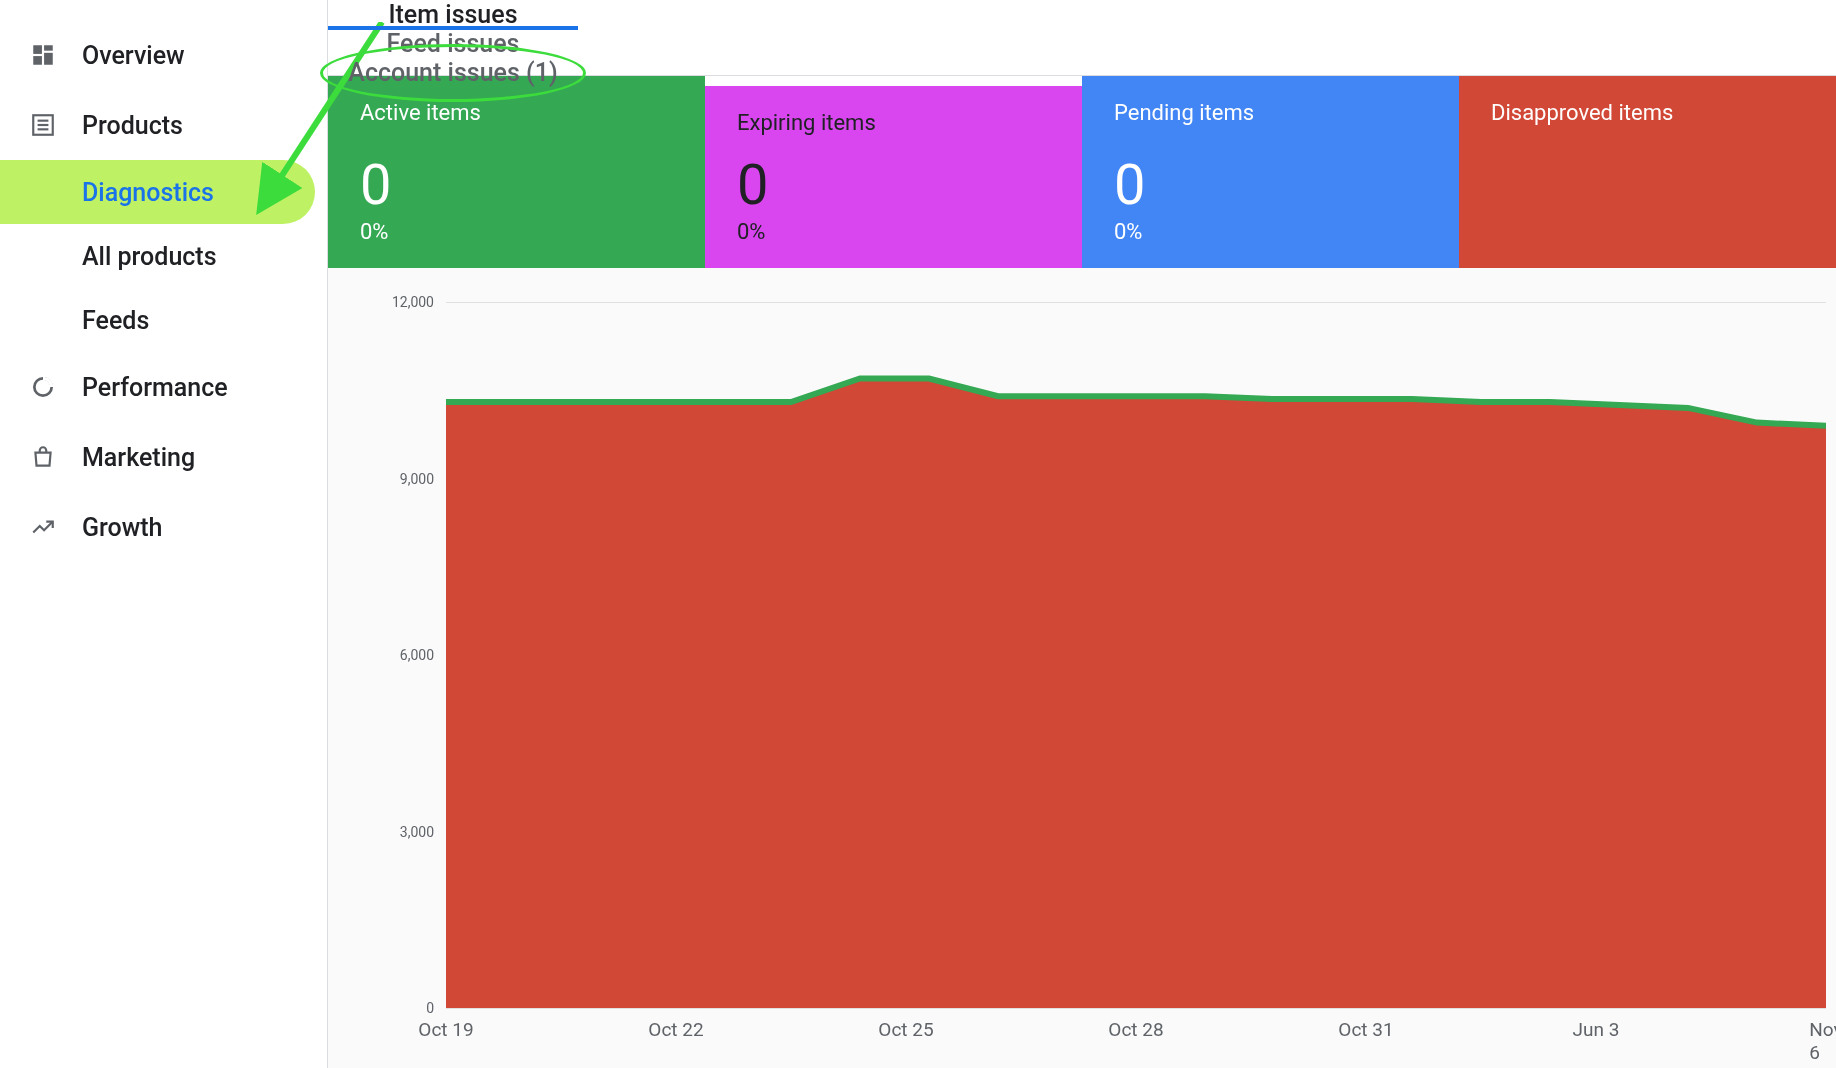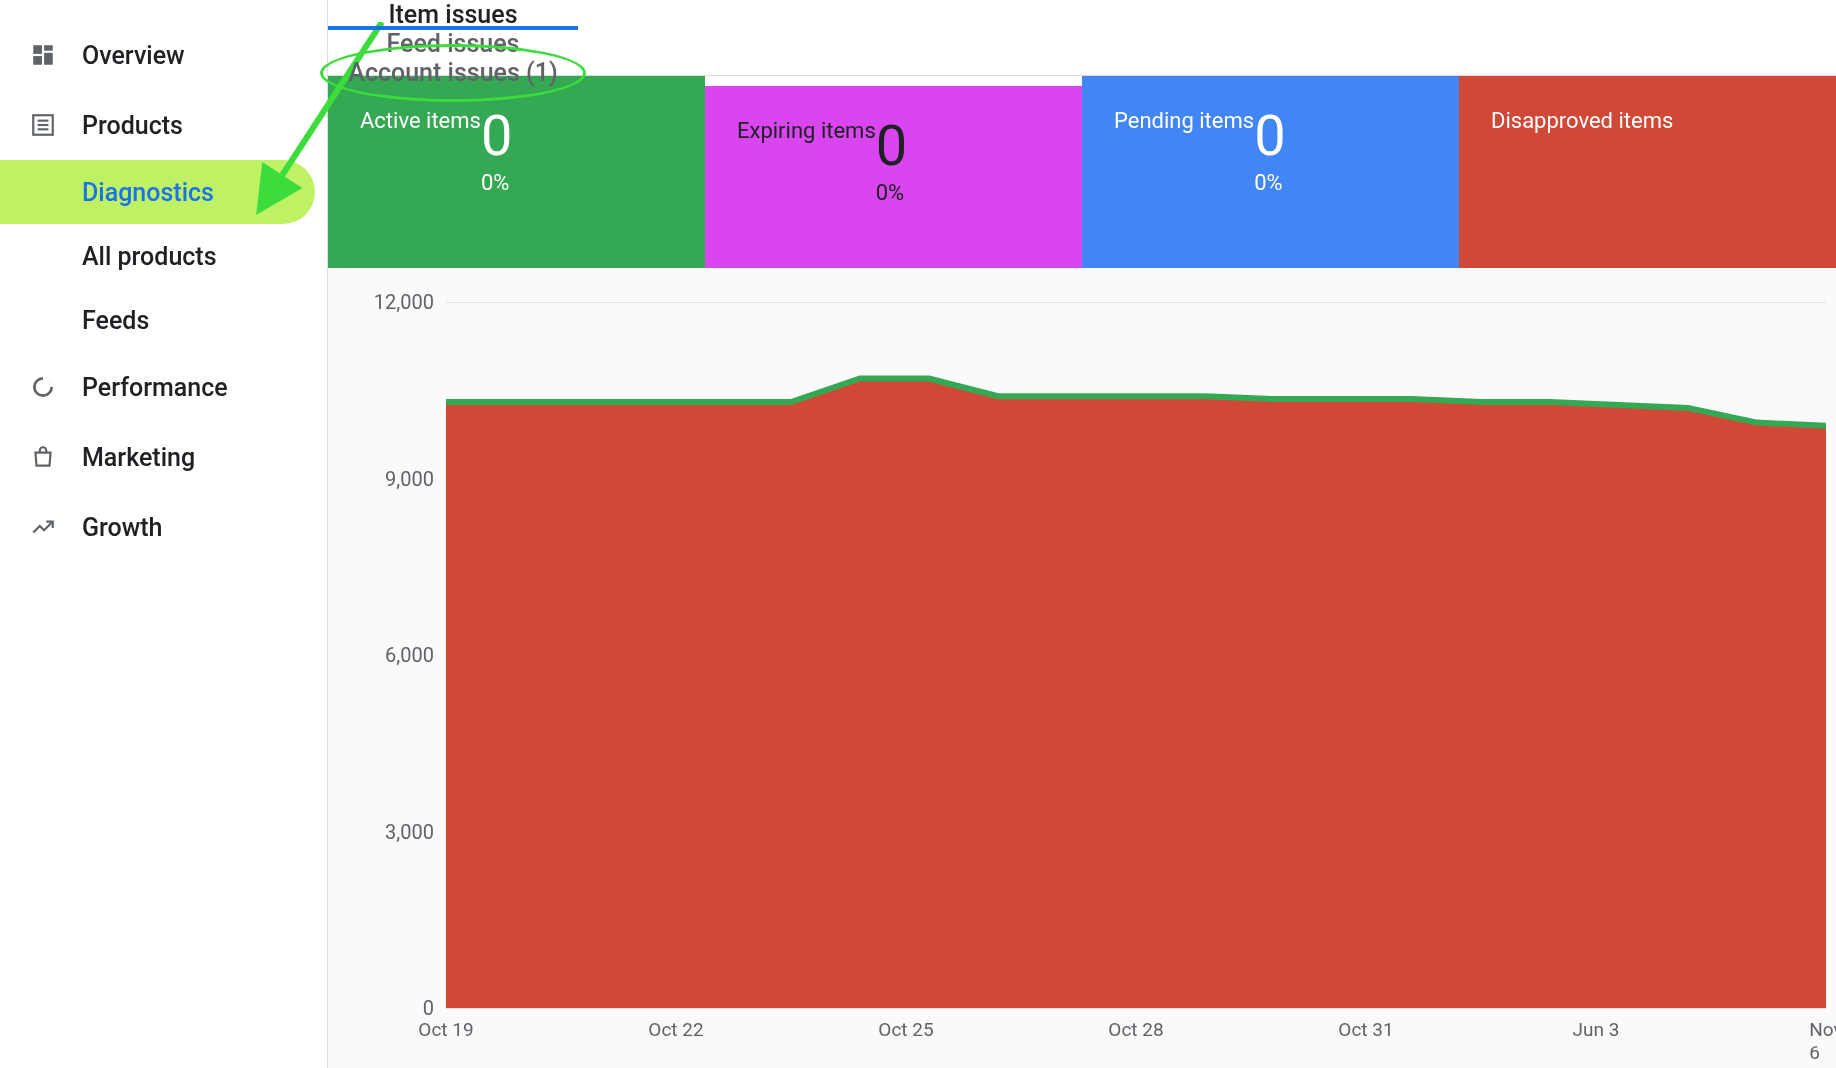--- a/index.html
+++ b/index.html
@@ -86,23 +86,23 @@
     width: 260px; height: 52px;
     border: 3px solid #3ddc3d;
     border-radius: 50%/50%;
     pointer-events: none;
   }
 
   
   .cards { display: flex; height: 192px; }
   .card {
     flex: 1;
-    padding: 32px 32px;
+    padding: 24px 32px;
     color: #fff;
-    display: flex; flex-direction: row; 
+    display: flex; flex-direction: column; justify-content: space-between;
   }
   .card .card-label { font-size: 22px; font-weight: 400; }
   .card .card-value { font-size: 56px; font-weight: 400; line-height: 1; }
   .card .card-pct   { font-size: 22px; margin-top: 6px; }
   .card-active   { background:#34a853; }
   .card-expiring { background:#d946ef; color:#202124;margin-top:10px;}
   .card-expiring .card-label, .card-expiring .card-value, .card-expiring .card-pct { color:#202124;}
   .card-pending  { background:#4285f4; }
   .card-disapproved { background:#d14836; }
 
@@ -111,21 +111,21 @@
   .chart {
     position:relative;
     width: 100%; height: 100%;
   }
   .y-axis {
     position:absolute; left:0; top:0; bottom:60px;
     width:84px;
   }
   .y-tick {
     position:absolute; right:12px;
-    font-size:20px; color:#5f6368; text-align:right; width:72px;
+    font-size:14px; color:#5f6368; text-align:right; width:72px;
     transform: translateY(-50%);
   }
   .gridline {
     position:absolute; left:84px; right:0;
     border-top:1px solid #e0e0e0; height:0;
   }
   .plot {
     position:absolute; left:84px; right:0; top:0; bottom:60px;
     overflow:hidden;
   }

